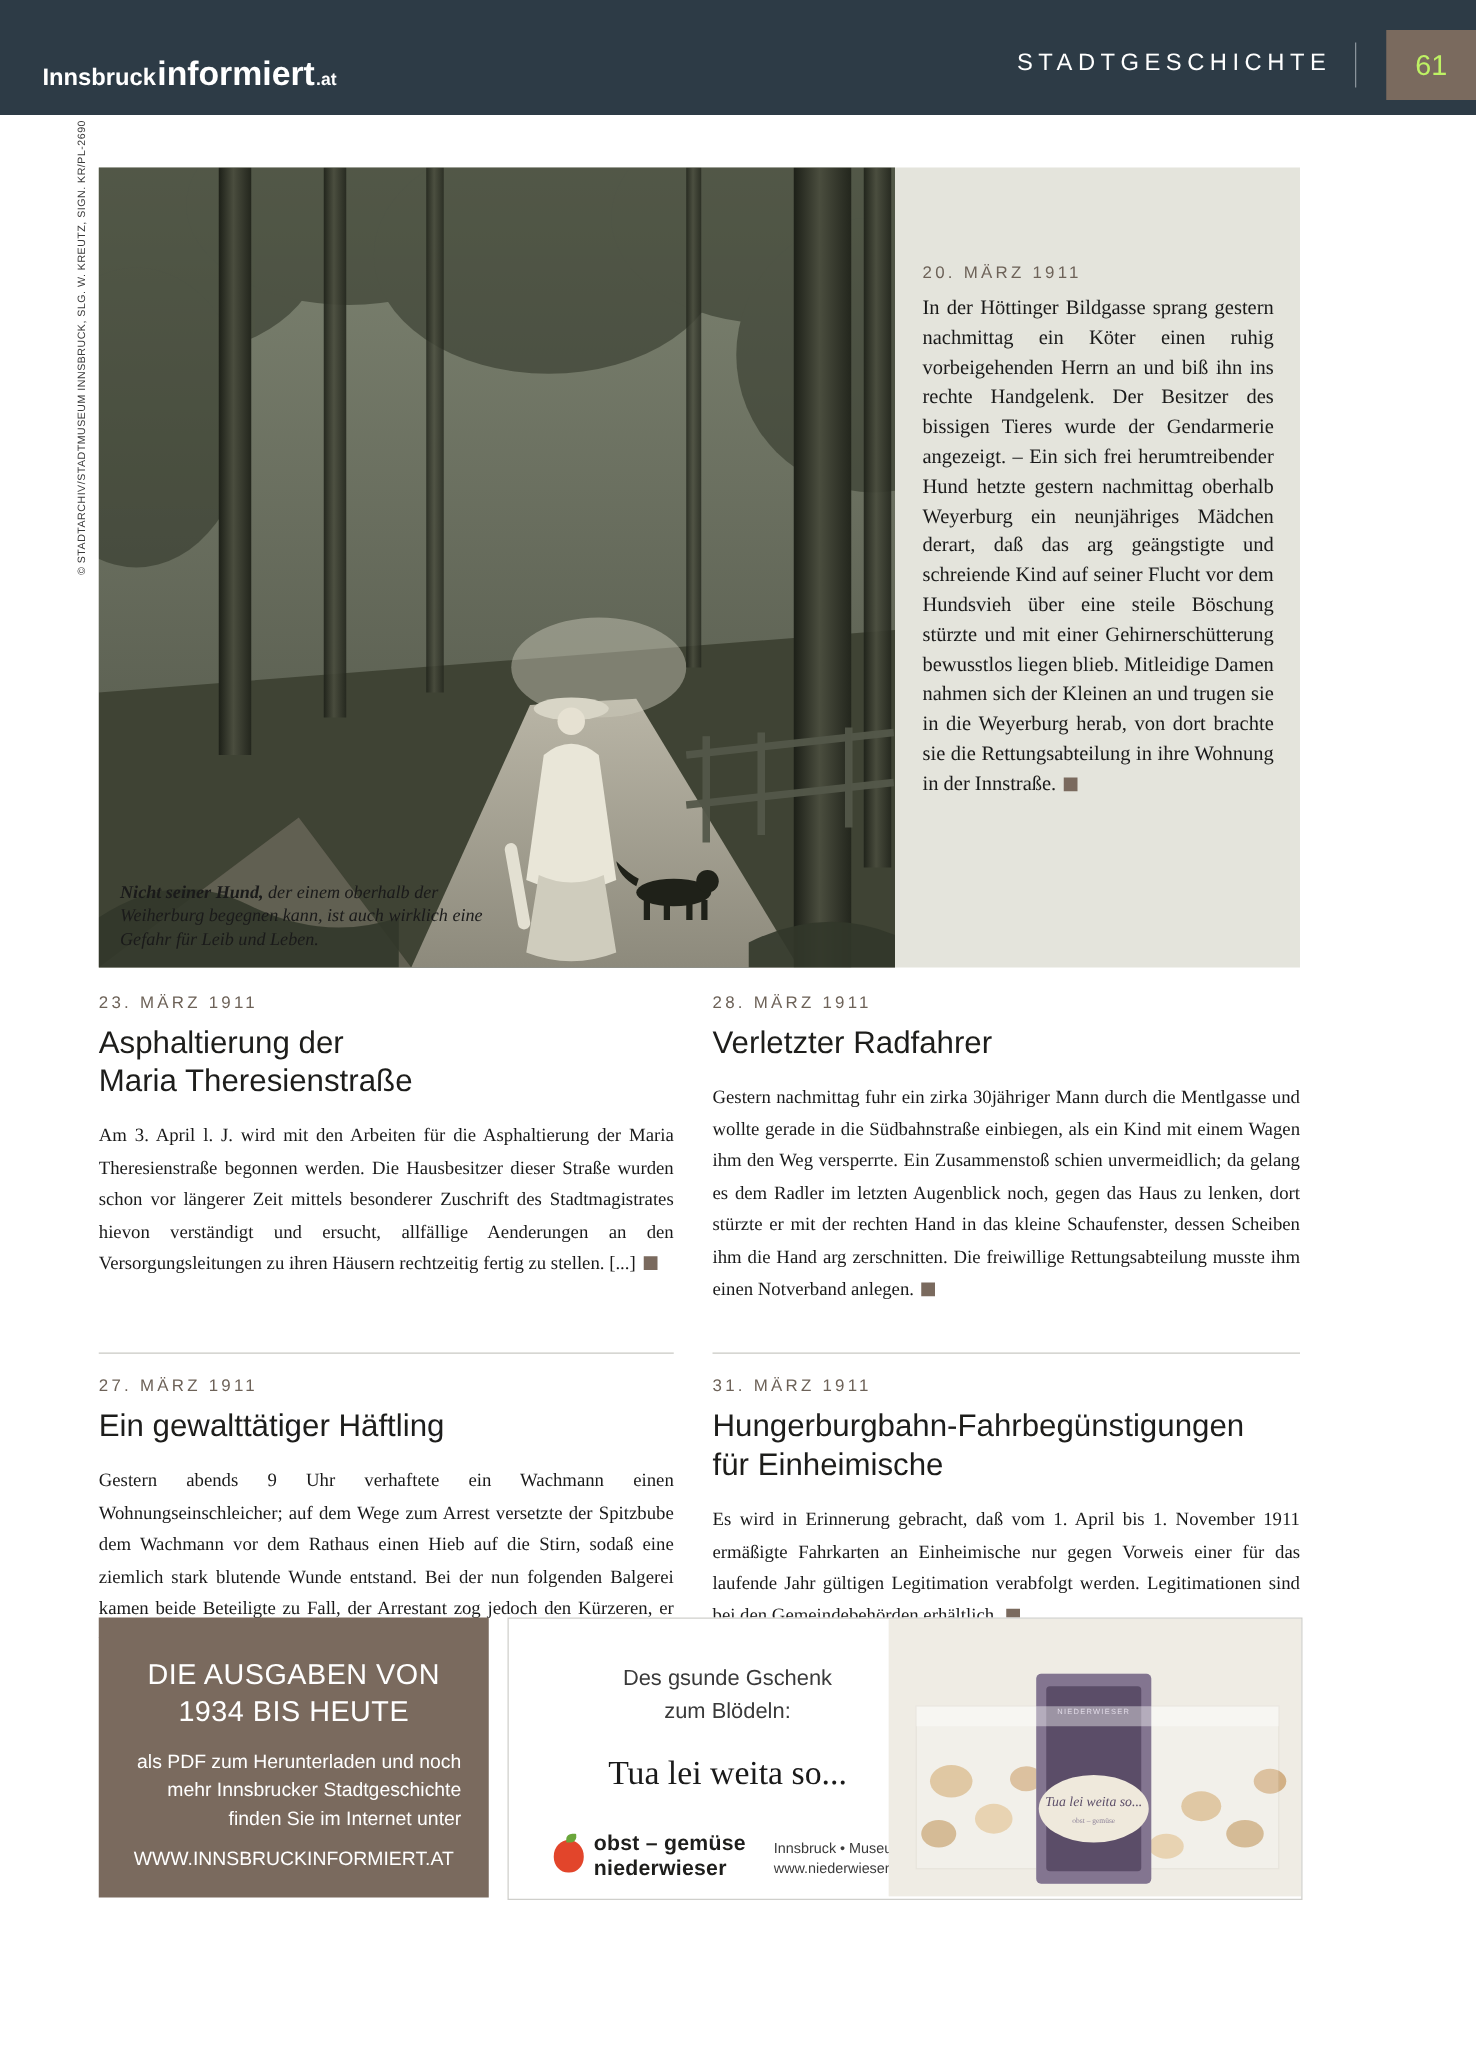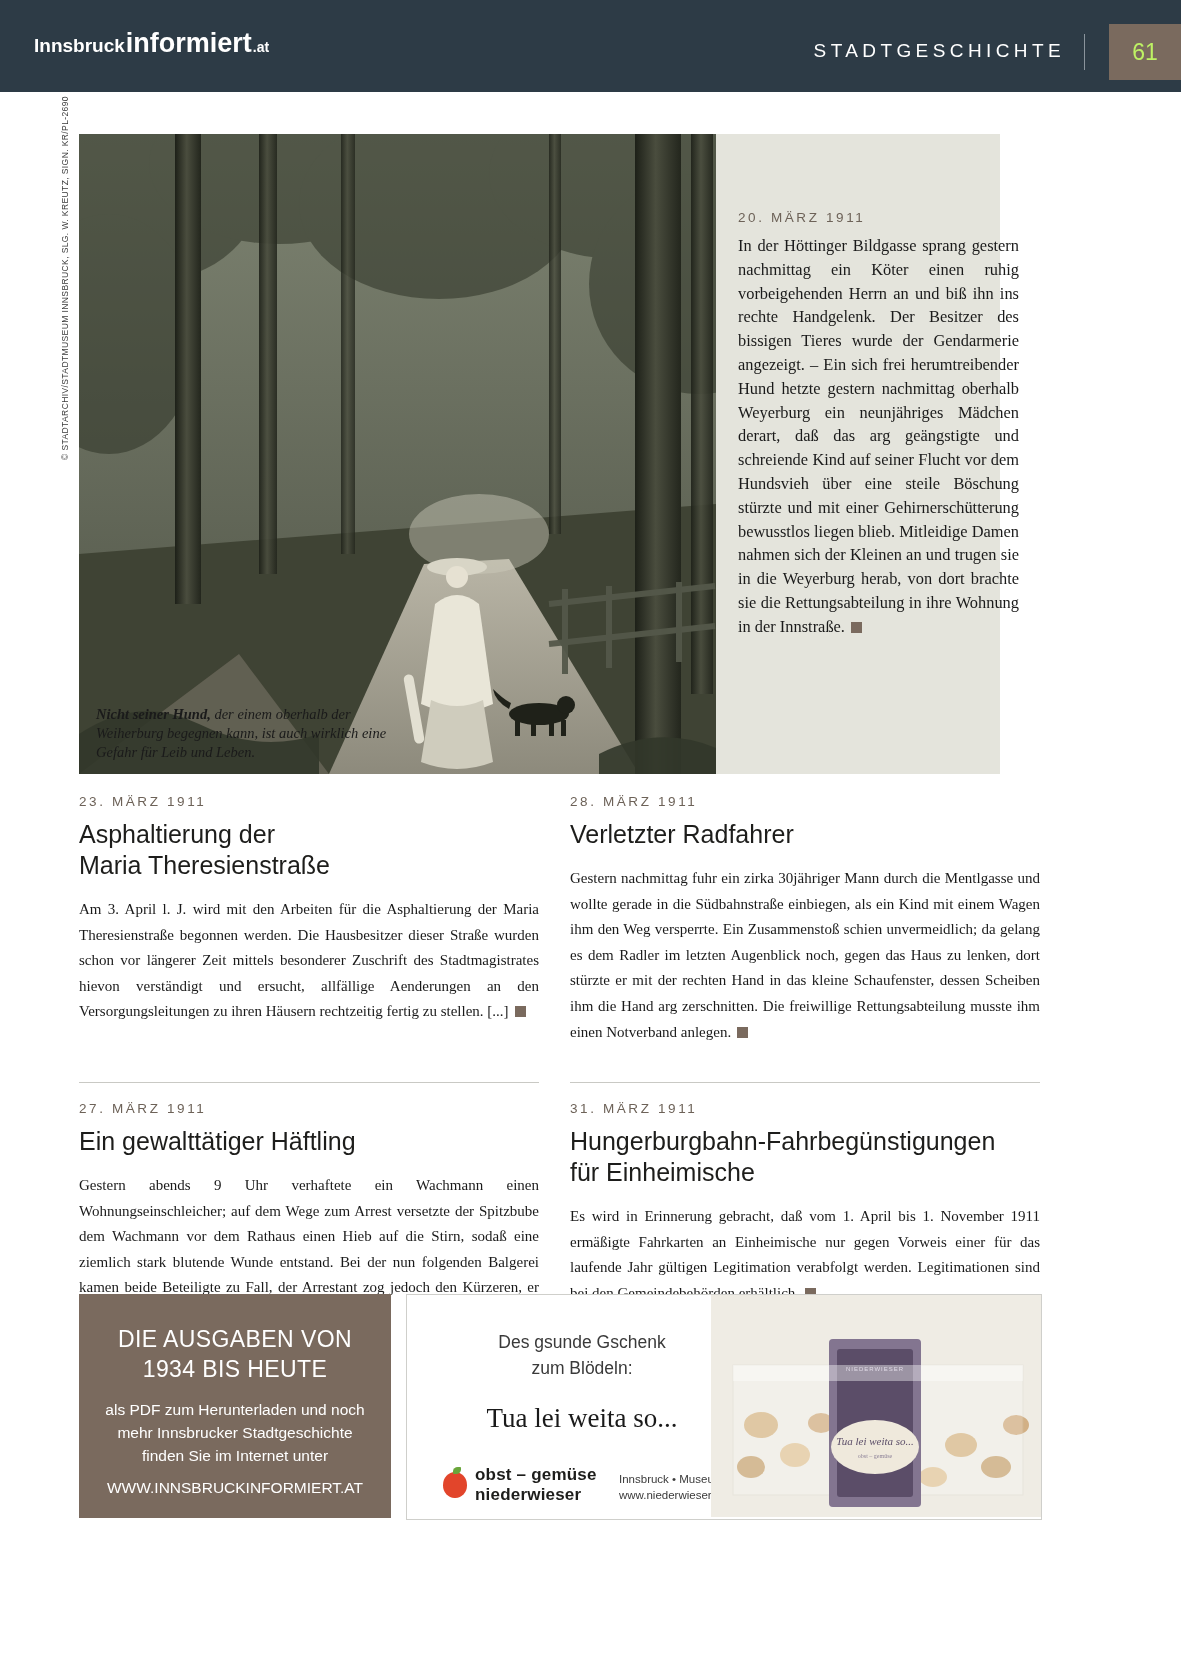--- a/index.html
+++ b/index.html
@@ -10,21 +10,21 @@
     color:#231f20;
     position:relative;
     overflow:hidden;
   }
   
   .header{
     position:absolute;left:0;top:0;width:1181px;height:92px;
     background:#2d3b46;
   }
   .logo{
-    position:absolute;left:34px;top:28px;
+    position:absolute;left:34px;top:44px;
     display:flex;align-items:baseline;color:#ffffff;
     letter-spacing:0px;
     justify-content:flex-end;
   }
   .logo .lg1{font-size:19px;font-weight:bold;}
   .logo .lg2{font-size:27px;font-weight:bold;margin-left:1px;}
   .logo .lg3{font-size:14px;font-weight:bold;margin-left:1px;}
   .header-section{
     position:absolute;right:116px;top:40px;
     color:#ffffff;font-size:19px;letter-spacing:4.4px;
@@ -52,21 +52,21 @@
     font-size:14.5px;line-height:19px;color:#1a1a1a;font-style:italic;
   }
   .photo-caption b{font-style:italic;font-weight:bold;}
   .credit{
     position:absolute;left:60px;top:460px;
     font-size:8.5px;color:#3a3a3a;
     transform:rotate(-90deg);transform-origin:left top;
     white-space:nowrap;letter-spacing:.4px;
   }
   .sidebox{
-    position:absolute;left:716px;top:134px;width:284px;height:640px;
+    position:absolute;left:716px;top:134px;width:324px;height:640px;
     background:#e4e4dc;
   }
   .sidebox-inner{position:absolute;left:22px;top:76px;width:281px;}
   .kicker{
     font-size:13.5px;letter-spacing:2.6px;color:#6d6258;margin-bottom:9px;
   }
   .sb-title{
     font-size:24px;color:#1d1d1b;font-weight:normal;margin:0 0 8px 0;
     letter-spacing:.2px;
   }
@@ -100,21 +100,21 @@
   
   .promo{
     position:absolute;left:79px;top:1294px;width:312px;height:224px;
     background:#7a6a5e;color:#ffffff;text-align:center;
   }
   .promo h3{
     margin:0;padding:30px 18px 0 18px;font-size:23px;line-height:30px;
     font-weight:normal;letter-spacing:.4px;
   }
   .promo p{
-    margin:14px 22px 0 22px;font-size:15.5px;line-height:23px;
+    margin:14px 22px 0 22px;font-size:15.5px;line-height:23px;text-align:right;
   }
   .promo .url{margin-top:12px;font-size:15.5px;}
   .ad{
     position:absolute;left:406px;top:1294px;width:634px;height:224px;
     background:#ffffff;border:1px solid #cfcfcb;overflow:hidden;
   }
   .ad-left{position:absolute;left:40px;top:34px;width:270px;text-align:center;}
   .ad-left .l1{
     font-size:17.5px;line-height:26px;color:#3a3a3a;
   }

